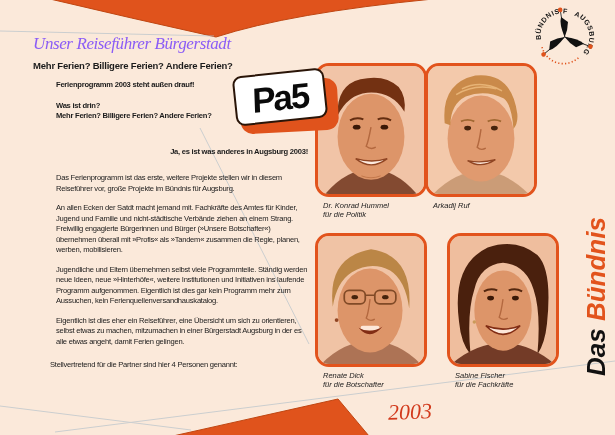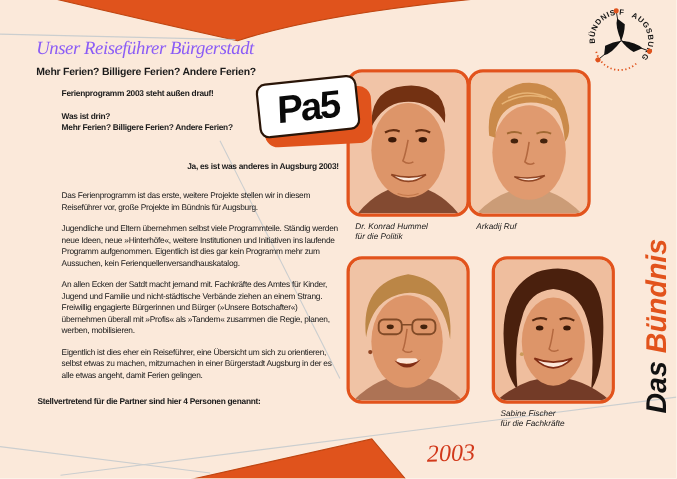--- a/index.html
+++ b/index.html
@@ -23,22 +23,22 @@
   
   .col{position:absolute; left:33px; top:80px; width:252px; z-index:2;margin-left:23px;}
   .col p{margin:0 0 8px; font-size:7.6px; line-height:10.5px; letter-spacing:-0.25px;}
   .col p.b{font-weight:bold;}
   .col p.pre{white-space:pre-line;}
   .col p.mb-sm{margin-bottom:10px;}
   .col p.mb-xl{margin-bottom:25px;}
   .col p.mb-lg{margin-bottom:16px;text-align:right;}
   .col p.mb-md{margin-bottom:9px;}
   .standalone-line{
-    position:absolute; left:34px; top:360px; width:280px; z-index:2;
-    font-size:7.6px; font-weight:bold; letter-spacing:-0.25px;
+    position:absolute; left:50px; top:360px; width:280px; z-index:2;
+    font-size:7.6px; font-weight:normal; letter-spacing:-0.25px;
   }
   .website{
     position:absolute; left:33px; top:407px; z-index:2;
     font-size:13px; font-weight:bold; letter-spacing:-0.3px;
   }
 
   
   .pa5{position:absolute; left:234px; top:70px; width:110px; height:66px; z-index:3;}
   .pa5 .back{
     position:absolute; left:6px; top:10px; width:98px; height:52px;
@@ -108,22 +108,22 @@
 
   <div class="title">Unser Reiseführer Bürgerstadt</div>
   <div class="subtitle">Mehr Ferien? Billigere Ferien? Andere Ferien?</div>
 
   <div class="col">
     <p class="b mb-sm">Ferienprogramm 2003 steht außen drauf!</p>
     <p class="b pre mb-xl">Was ist drin?
 Mehr Ferien? Billigere Ferien? Andere Ferien?</p>
     <p class="b mb-lg">Ja, es ist was anderes in Augsburg 2003!</p>
     <p class="mb-md">Das Ferienprogramm ist das erste, weitere Projekte stellen wir in diesem Reiseführer vor, große Projekte im Bündnis für Augsburg.</p>
+    <p class="mb-md">An allen Ecken der Satdt macht jemand mit. Fachkräfte des Amtes für Kinder, Jugend und Familie und nicht-städtische Verbände ziehen an einem Strang. Freiwillig engagierte Bürgerinnen und Bürger (»Unsere Botschafter«) übernehmen überall mit »Profis« als »Tandem« zusammen die Regie, planen, werben, mobilisieren.</p>
     <p class="mb-md">Jugendliche und Eltern übernehmen selbst viele Programmteile. Ständig werden neue Ideen, neue »Hinterhöfe«, weitere Institutionen und Initiativen ins laufende Programm aufgenommen. Eigentlich ist dies gar kein Programm mehr zum Aussuchen, kein Ferienquellenversandhauskatalog.</p>
-    <p class="mb-md">An allen Ecken der Satdt macht jemand mit. Fachkräfte des Amtes für Kinder, Jugend und Familie und nicht-städtische Verbände ziehen an einem Strang. Freiwillig engagierte Bürgerinnen und Bürger (»Unsere Botschafter«) übernehmen überall mit »Profis« als »Tandem« zusammen die Regie, planen, werben, mobilisieren.</p>
     <p>Eigentlich ist dies eher ein Reiseführer, eine Übersicht um sich zu orientieren, selbst etwas zu machen, mitzumachen in einer Bürgerstadt Augsburg in der es alle etwas angeht, damit Ferien gelingen.</p>
   </div>
   <div class="standalone-line">Stellvertretend für die Partner sind hier 4 Personen genannt:</div>
 
   <div class="pa5">
     <div class="back"></div>
     <div class="front">
       <span>Pa5</span>
     </div>
   </div>
@@ -216,20 +216,24 @@
         <rect x="60" y="57" width="22" height="14" rx="5" fill="none" stroke="#7a4a28" stroke-width="1.8"></rect>
         <line x1="50" y1="62" x2="60" y2="62" stroke="#7a4a28" stroke-width="1.6"></line>
         <ellipse cx="39" cy="64" rx="3.4" ry="2.2" fill="#3a200c"></ellipse>
         <ellipse cx="71" cy="64" rx="3.4" ry="2.2" fill="#3a200c"></ellipse>
         <path d="M55,66 Q53,82 51,86 Q55,90 60,87" stroke="#b06a42" stroke-width="1.4" fill="none"></path>
         <rect x="45" y="94" width="20" height="5" rx="2.5" fill="#fff3e8"></rect>
         <path d="M43,96 Q55,110 68,95 Q55,103 43,96 Z" fill="#7a2a14"></path>
         <rect width="112" height="134" fill="#e2531c" opacity="0.07"></rect>
       </svg>
     </div>
+    <div class="caption">
+      <div class="name">Renate Dick</div>
+      <div class="role">für die Botschafter</div>
+    </div>
   </div>
 
   <div class="person p3">
     <div class="photo">
       <svg viewBox="0 0 112 134" preserveAspectRatio="xMidYMid slice">
         <rect width="112" height="134" fill="#f0c6a8"></rect>
         <path d="M10,90 Q2,30 40,12 Q70,2 92,20 Q108,36 102,92 Q100,112 92,124 Q96,80 88,56 Q80,30 56,28 Q32,30 26,56 Q18,80 22,124 Q12,112 10,90 Z" fill="#3f1c0c"></path>
         <path d="M2,134 Q28,112 56,112 Q84,112 110,134 Z" fill="#6b3a28"></path>
         <ellipse cx="56" cy="78" rx="30" ry="42" fill="#dd9a6f"></ellipse>
         <path d="M36,58 Q43,54 50,57" stroke="#4a240e" stroke-width="2" fill="none"></path>

